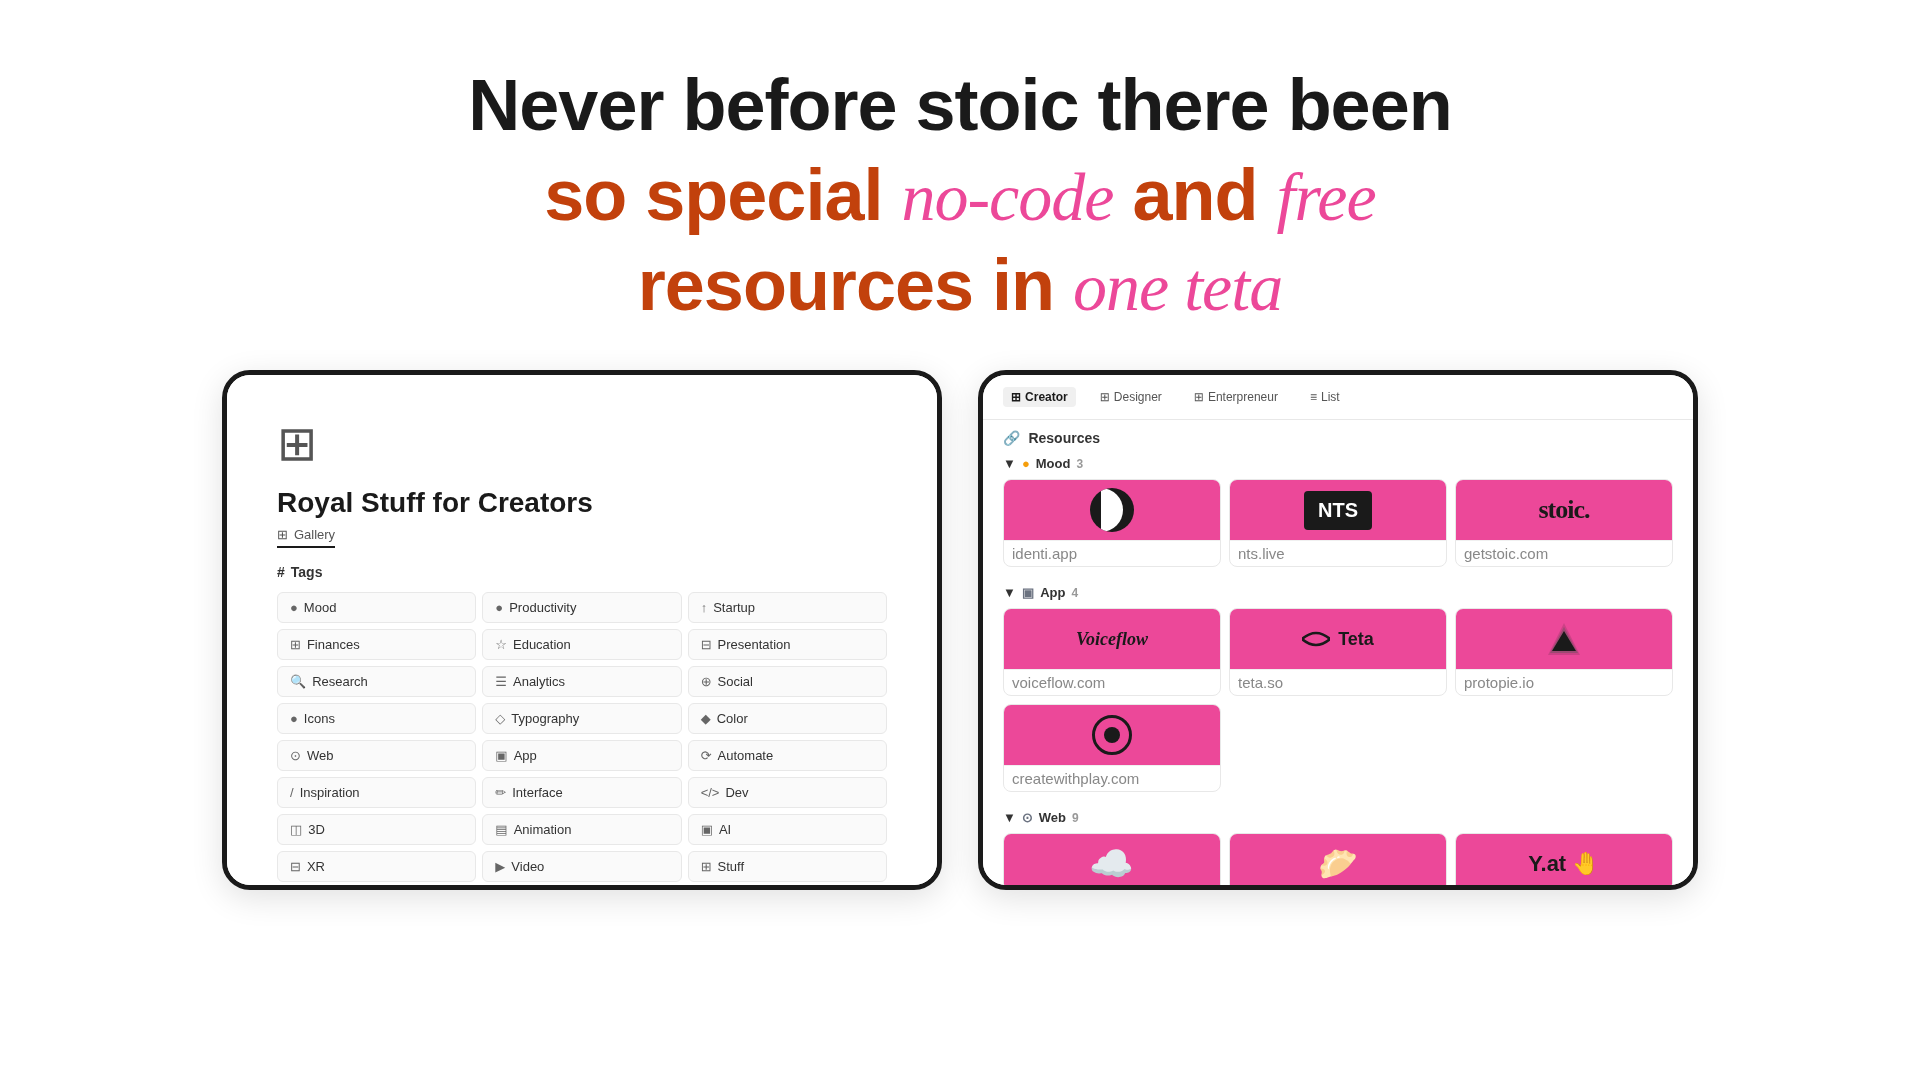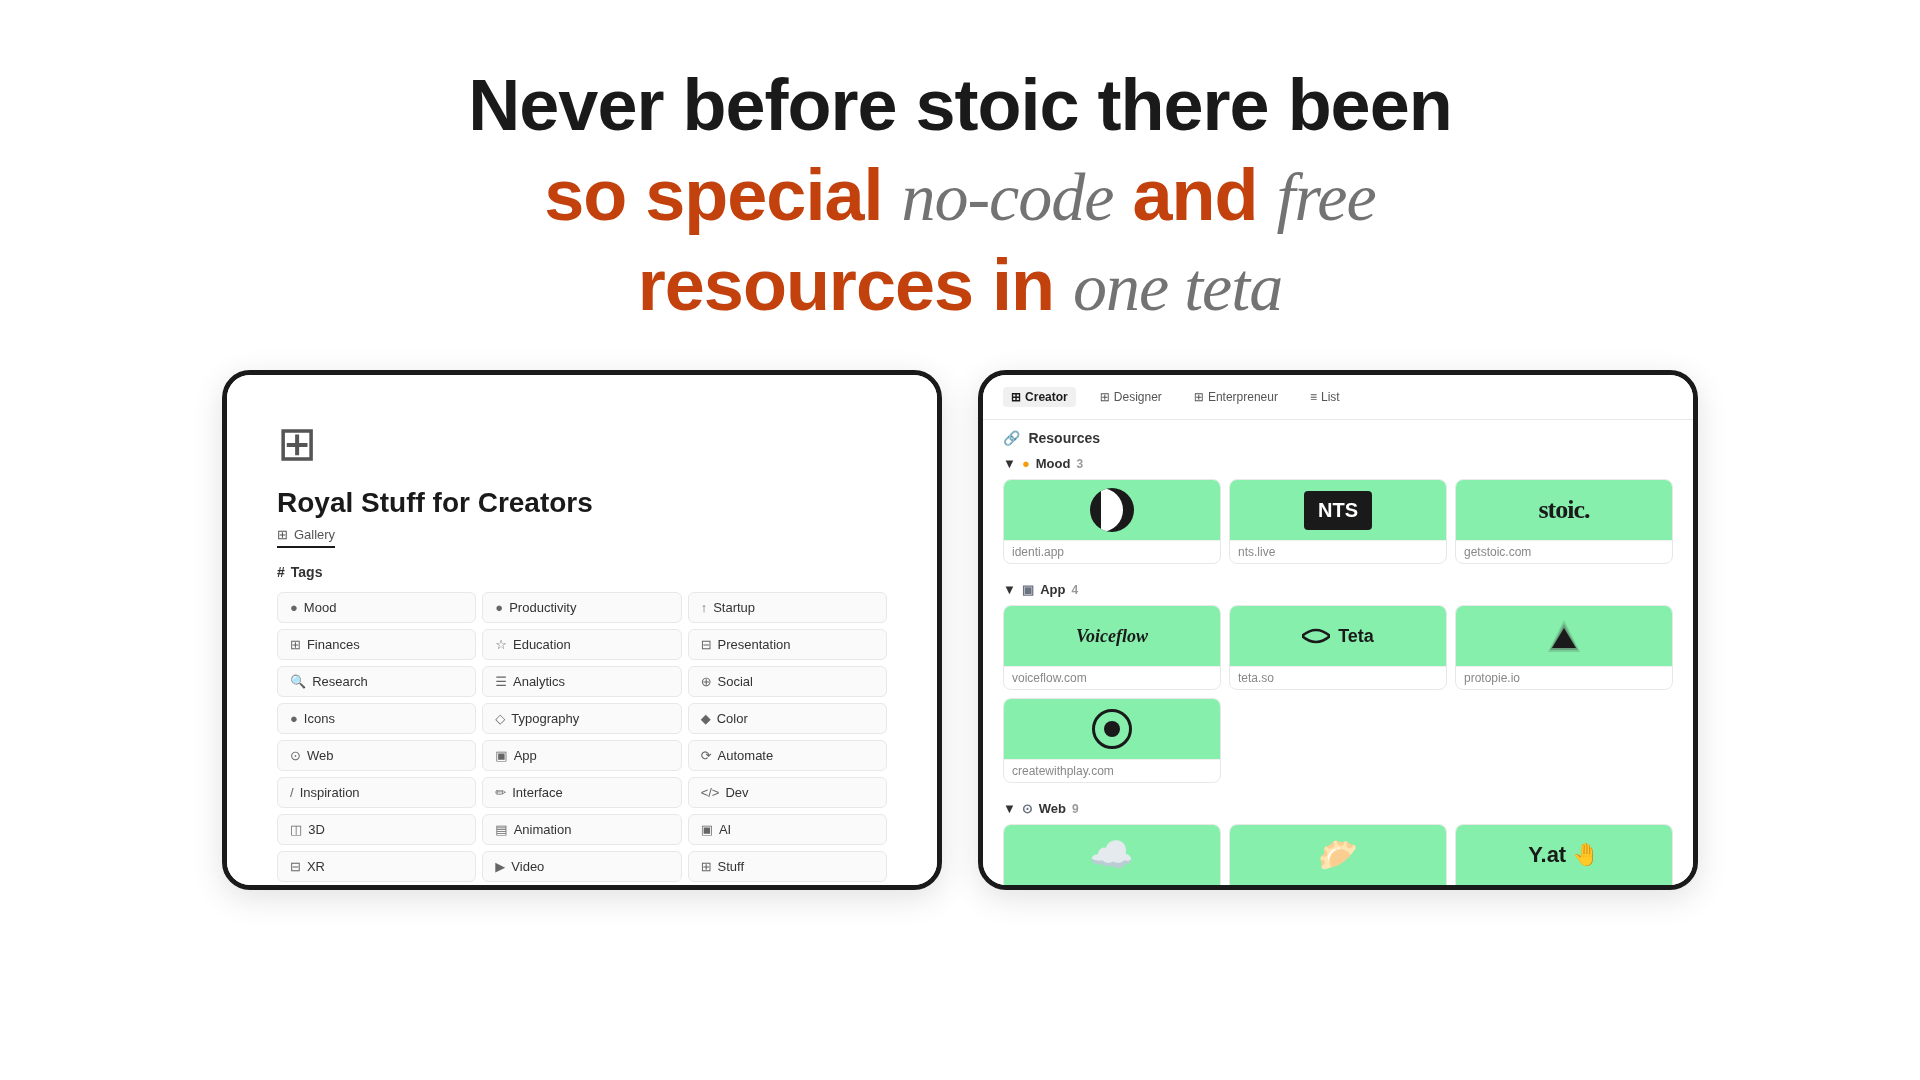--- a/index.html
+++ b/index.html
@@ -25,21 +25,21 @@
       font-size: 72px;
       font-weight: 700;
       color: #1a1a1a;
       letter-spacing: -1px;
     }
 
     .hero-text h1 .light-serif {
       font-weight: 300;
       font-style: italic;
       font-family: Georgia, serif;
-      color: #737373;
+      color: #ec4899;
       font-size: 68px;
     }
 
     .hero-text h1 .bold-normal {
       font-weight: 700;
       color: #c2410c;
     }
 
     .screens-container {
       display: flex;
@@ -201,28 +201,28 @@
       border-radius: 8px;
       overflow: hidden;
       background: #fff;
     }
 
     .card-image {
       height: 60px;
       display: flex;
       align-items: center;
       justify-content: center;
-      background: #86efac;
+      background: #ec4899;
       font-size: 24px;
       font-weight: 900;
     }
 
     .card-label {
       padding: 4px 8px;
-      font-size: 12px;
+      font-size: 15px;
       color: #888;
       border-top: 1px solid #f0f0f0;
     }
     .logo-nts { background: #1a1a1a; color: #fff; font-size: 20px; font-weight: 900; font-family: 'Arial Black', sans-serif; padding: 8px 14px; border-radius: 4px; }
     .logo-stoic { font-size: 26px; font-weight: 900; color: #1a1a1a; letter-spacing: -1px; font-family: Georgia, serif; }
     .logo-voiceflow { font-size: 16px; font-weight: 700; font-family: 'Palatino', serif; font-style: italic; color: #1a1a1a; }
     .logo-teta { font-size: 22px; font-weight: 700; font-family: 'Arial', sans-serif; color: #1a1a1a; }
     .logo-yat { font-size: 20px; font-weight: 900; color: #1a1a1a; }
   </style>
 </head>

